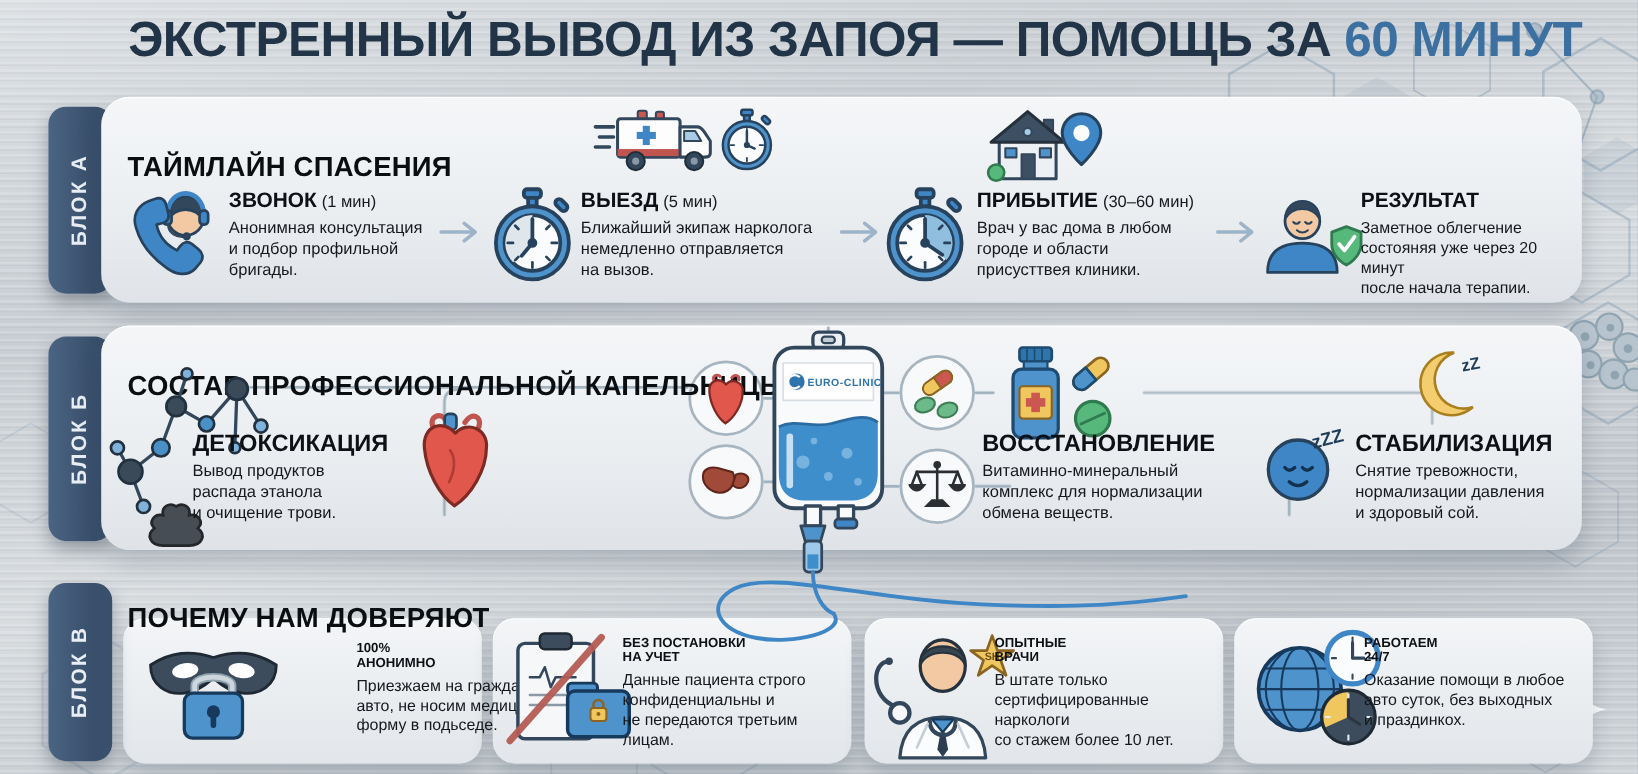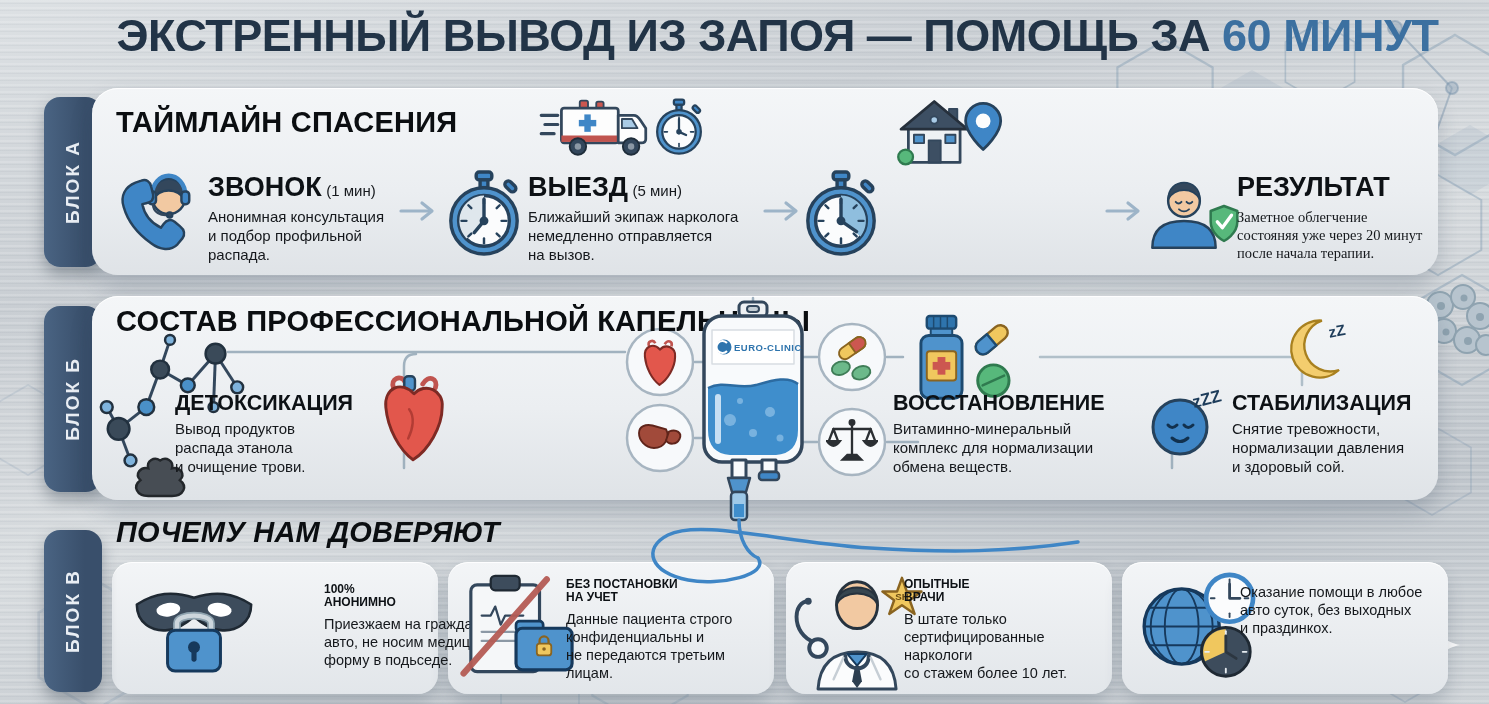--- a/index.html
+++ b/index.html
@@ -30,26 +30,26 @@
     border-radius:26px;
     box-shadow:0 12px 22px rgba(40,60,80,.22), inset 0 1px 0 rgba(255,255,255,.9);
   }
   .tab{
     width:58px;border-radius:16px;
     background:linear-gradient(90deg,#4a6483 0%,#394f6b 70%);
     box-shadow:0 8px 16px rgba(25,40,55,.35);
     display:flex;align-items:center;justify-content:center;color:#e9eef4;
   }
   .tab span{writing-mode:vertical-rl;transform:rotate(180deg);font-weight:700;font-size:19px;letter-spacing:2px;}
-  .section-header{font-size:29px;font-weight:700;color:#0b0e11;letter-spacing:.2px;white-space:nowrap;}
+  .section-header{font-size:25px;font-weight:700;color:#0b0e11;letter-spacing:.2px;white-space:nowrap;margin-top:32px;}
   .step-title{white-space:nowrap;}
-  .step-name{font-size:27px;font-weight:700;color:#0d1115;}
+  .step-name{font-size:19px;font-weight:700;color:#0d1115;}
   .step-time{font-size:15px;font-weight:400;color:#16191d;}
   .desc{margin-top:5px;font-size:15px;line-height:1.25;color:#15181c;white-space:pre-line;}
-  .desc.small{font-size:14.5px;font-family:Liberation Serif, serif;}
+  .desc.small{font-size:14.5px;}
   .item-title{font-size:21.5px;font-weight:700;color:#0d1115;line-height:1.08;white-space:pre-line;}
   .card{
     background:linear-gradient(180deg,#f3f5f7 0%,#e9ecef 60%,#e2e6ea 100%);
     border-radius:20px;box-shadow:0 10px 18px rgba(40,60,80,.20), inset 0 1px 0 rgba(255,255,255,.9);
   }
   .card-title{font-size:12px;font-weight:700;line-height:1.12;color:#0d1115;white-space:pre-line;}
   .card-desc{margin-top:5px;font-size:14.5px;line-height:1.25;color:#15181c;white-space:pre-line;}
 </style>
 </head>
 <body>
@@ -123,21 +123,21 @@
       <path d="M12,40 C8,28 14,19 24,15 L30,13 C35,11 39,14 40,19 L42,27 C43,32 40,35 35,36 L31,37 C33,47 40,56 50,61 L53,57 C56,53 60,52 64,55 L70,60 C74,63 75,68 72,72 L67,78 C60,85 49,84 40,77 C26,67 16,54 12,40 Z" fill="#3f86c6"></path>
     </g>
   </svg>
   <div class="abs content" style="left:208px;top:172px;width:190px;">
     <div class="step-title">
       <span class="step-name">ЗВОНОК</span>
       <span class="step-time">(1 мин)</span>
     </div>
     <div class="desc">Анонимная консультация
 и подбор профильной
-распада.</div>
+бригады.</div>
   </div>
   <svg class="abs content" width="40" height="24" viewBox="0 0 40 24" style="left:398px;top:199px">
     <g stroke="#9db4c8" stroke-width="3.2" fill="none" stroke-linecap="round" stroke-linejoin="round">
         <path d="M3,12 H33"></path>
         <path d="M24,4 L34,12 L24,20"></path>
       </g>
   </svg>
 
   <svg class="abs content" width="122" height="66" viewBox="0 0 130 72" style="left:538px;top:97px">
     <g stroke="#33475c" stroke-width="3" stroke-linecap="round" stroke-linejoin="round">
@@ -243,20 +243,29 @@
           <line x1="26" y1="36" x2="29" y2="39"></line>
           <line x1="58" y1="36" x2="55" y2="39"></line>
           <line x1="26" y1="68" x2="29" y2="65"></line>
           <line x1="58" y1="68" x2="55" y2="65"></line>
         </g>
       <line x1="42" y1="52" x2="42" y2="30"></line>
         <line x1="42" y1="52" x2="58" y2="63"></line>
         <circle cx="42" cy="52" r="2.8" fill="#26425c"></circle>
     </g>
   </svg>
+  <div class="abs content" style="left:888px;top:172px;width:238px;">
+    <div class="step-title">
+      <span class="step-name">ПРИБЫТИЕ</span>
+      <span class="step-time">(30–60 мин)</span>
+    </div>
+    <div class="desc">Врач у вас дома в любом
+городе и области
+присусттвея клиники.</div>
+  </div>
   <svg class="abs content" width="40" height="24" viewBox="0 0 40 24" style="left:1104px;top:199px">
     <g stroke="#9db4c8" stroke-width="3.2" fill="none" stroke-linecap="round" stroke-linejoin="round">
         <path d="M3,12 H33"></path>
         <path d="M24,4 L34,12 L24,20"></path>
       </g>
   </svg>
 
   <svg class="abs content" width="100" height="86" viewBox="0 0 120 88" style="left:1144px;top:168px">
     <g stroke="#26425c" stroke-width="3" stroke-linecap="round" stroke-linejoin="round">
       <path d="M10,88 C10,64 26,56 48,56 C70,56 86,64 86,88 Z" fill="#3f86c6"></path>
@@ -449,21 +458,21 @@
   <div class="abs content" style="left:1232px;top:392px;width:205px;">
     <div class="item-title">СТАБИЛИЗАЦИЯ</div>
     <div class="desc">Снятие тревожности,
 нормализации давления
 и здоровый сой.</div>
   </div>
 
   <div class="abs tab" style="left:44px;top:530px;height:162px;">
       <span>БЛОК В</span>
     </div>
-  <div class="abs content section-header" style="left:116px;top:516px;font-style:italic;">ПОЧЕМУ НАМ ДОВЕРЯЮТ</div>
+  <div class="abs content section-header" style="left:116px;top:516px;">ПОЧЕМУ НАМ ДОВЕРЯЮТ</div>
 
   <div class="abs card" style="left:112px;top:562px;width:326px;height:132px;"></div>
   <svg class="abs content" width="128" height="100" viewBox="0 0 150 115" style="left:130px;top:578px">
     <g stroke-linejoin="round" stroke-linecap="round">
       <path d="M8,30 C30,16 50,14 75,22 C100,14 120,16 142,30 C142,52 124,62 106,60 C94,59 84,52 75,44 C66,52 56,59 44,60 C26,62 8,52 8,30 Z" fill="#3d4c5c" stroke="#1f2933" stroke-width="3"></path>
       <ellipse cx="45" cy="36" rx="14" ry="8" fill="#ffffff" transform="rotate(-8 45 36)"></ellipse>
       <ellipse cx="105" cy="36" rx="14" ry="8" fill="#ffffff" transform="rotate(8 105 36)"></ellipse>
       <path d="M55,62 V52 C55,40 95,40 95,52 V62" fill="none" stroke="#8fa3af" stroke-width="9"></path>
       <path d="M55,62 V52 C55,40 95,40 95,52 V62" fill="none" stroke="#cdd6dc" stroke-width="5"></path>
       <rect x="44" y="60" width="62" height="48" rx="9" fill="#4f93cc" stroke="#16395c" stroke-width="3.5"></rect>
@@ -547,18 +556,20 @@
       <g stroke="#e8edf1" stroke-width="2">
           <line x1="95" y1="63" x2="95" y2="67"></line>
           <line x1="95" y1="103" x2="95" y2="107"></line>
           <line x1="73" y1="85" x2="77" y2="85"></line>
           <line x1="113" y1="85" x2="117" y2="85"></line>
         </g>
       <path d="M95,85 L95,68 M95,85 L106,92" stroke="#2c3640" stroke-width="3" fill="none"></path>
     </g>
   </svg>
   <div class="abs content" style="left:1240px;top:578px;width:200px;">
+    <div class="card-title">РАБОТАЕМ
+24/7</div>
     <div class="card-desc">Оказание помощи в любое
 авто суток, без выходных
 и праздинкох.</div>
   </div>
 
 </div>
 
 </body></html>

